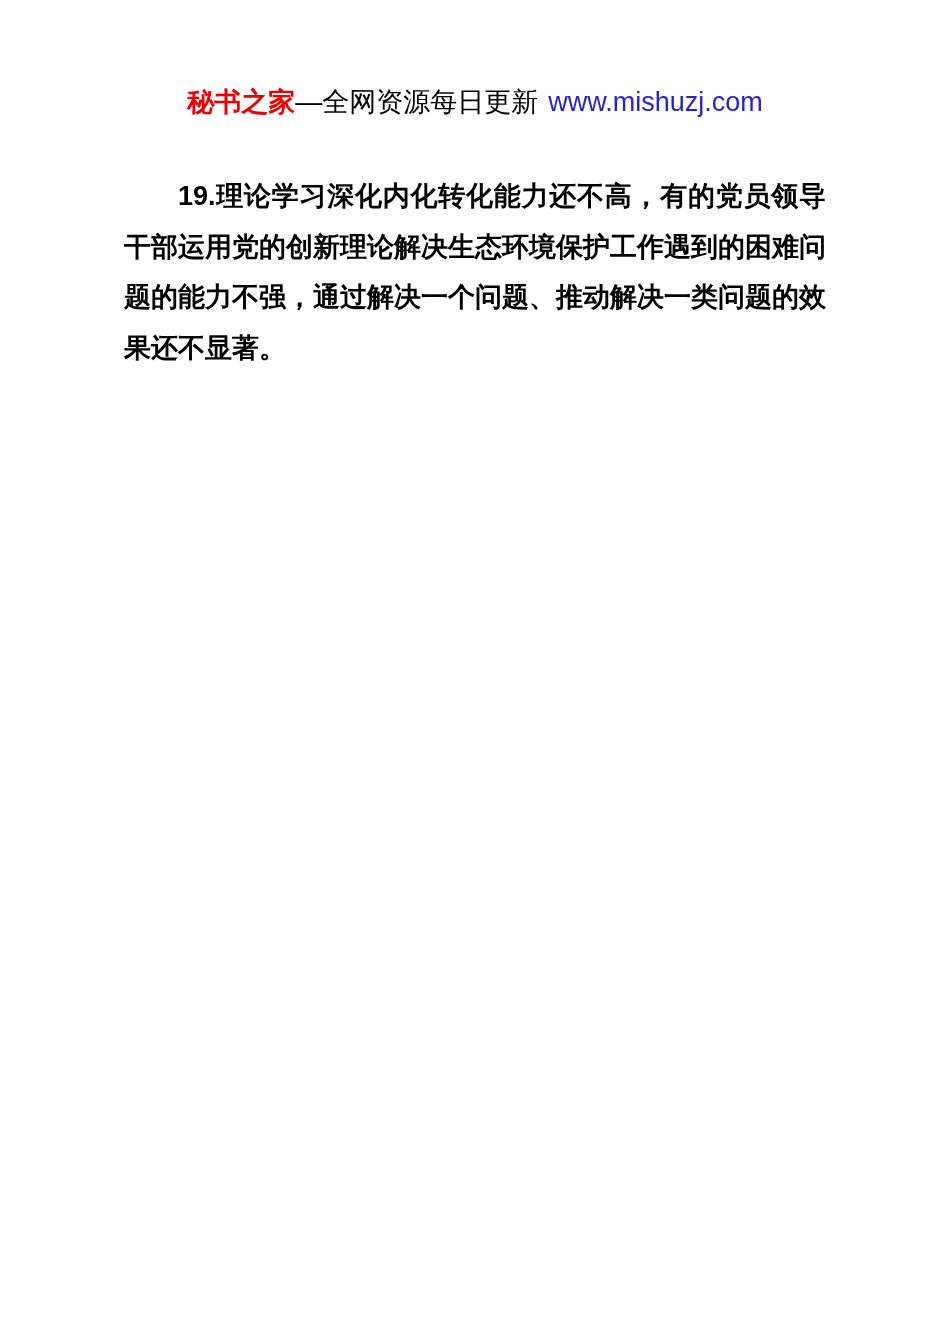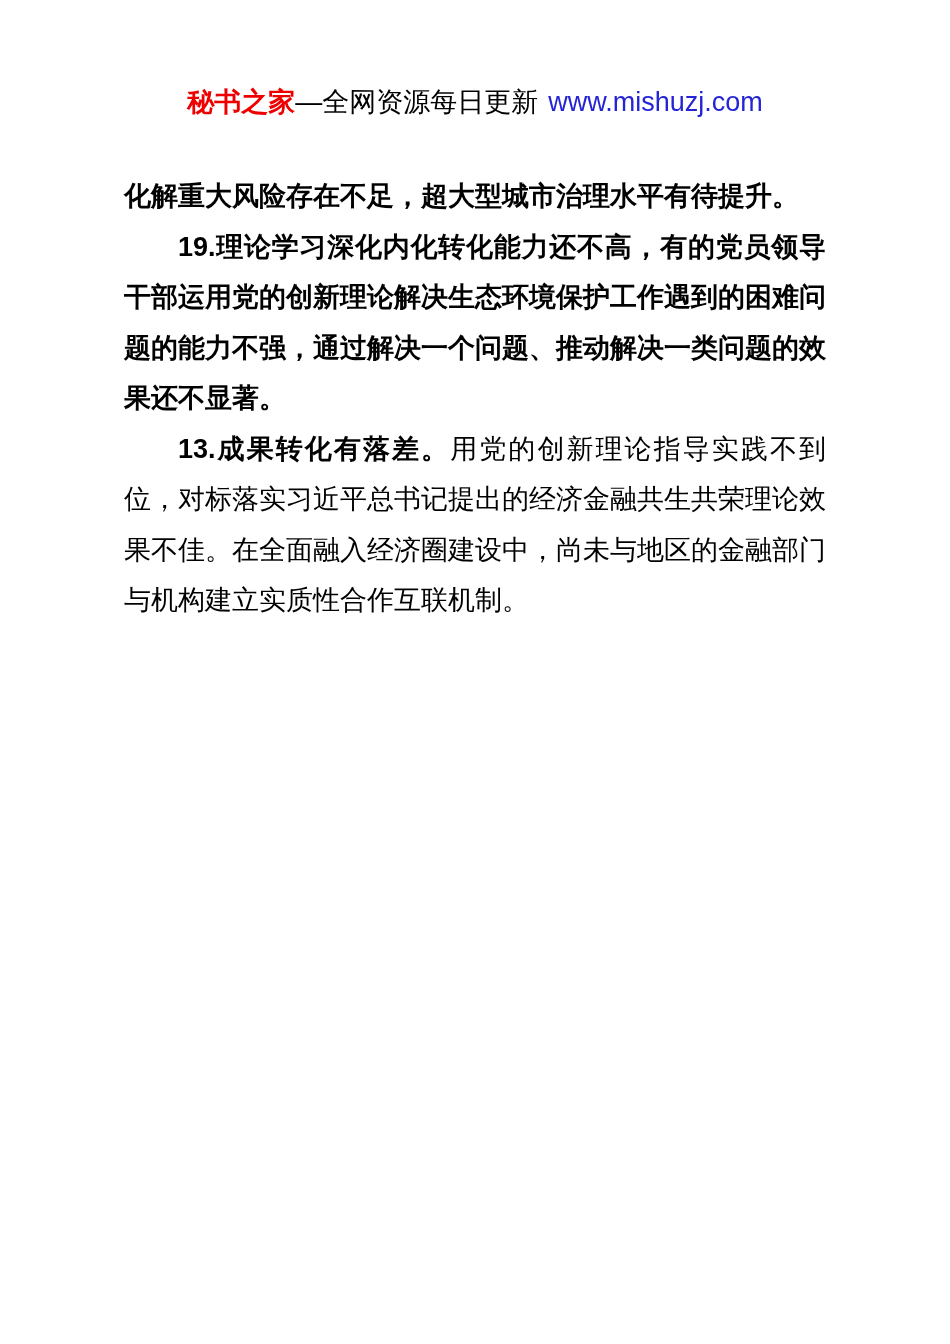--- a/index.html
+++ b/index.html
@@ -63,17 +63,15 @@
   }
 </style>
 </head>
 <body>
 
 <div class="page">
   <div class="header" style="color: rgb(0, 0, 0);">
     <span class="site-name" style="color: rgb(238, 0, 0);">秘书之家</span><span class="header-dash">—</span><span class="tagline">全网资源每日更新</span><a class="url" href="#" style="color: rgb(36, 36, 214);">www.mishuzj.com</a>
   </div>
   <div class="content">
-      <p class="para"><span class="run bold">化解重大风险存在不足，超大型城市治理水平有待提升。</span></p>
       <p class="para indent"><span class="run bold">19.理论学习深化内化转化能力还不高，有的党员领导干部运用党的创新理论解决生态环境保护工作遇到的困难问题的能力不强，通过解决一个问题、推动解决一类问题的效果还不显著。</span></p>
-      <p class="para indent"><span class="run bold">13.成果转化有落差。</span><span class="run">用党的创新理论指导实践不到位，对标落实习近平总书记提出的经济金融共生共荣理论效果不佳。在全面融入经济圈建设中，尚未与地区的金融部门与机构建立实质性合作互联机制。</span></p>
     </div>
 </div>
 
 </body></html>

